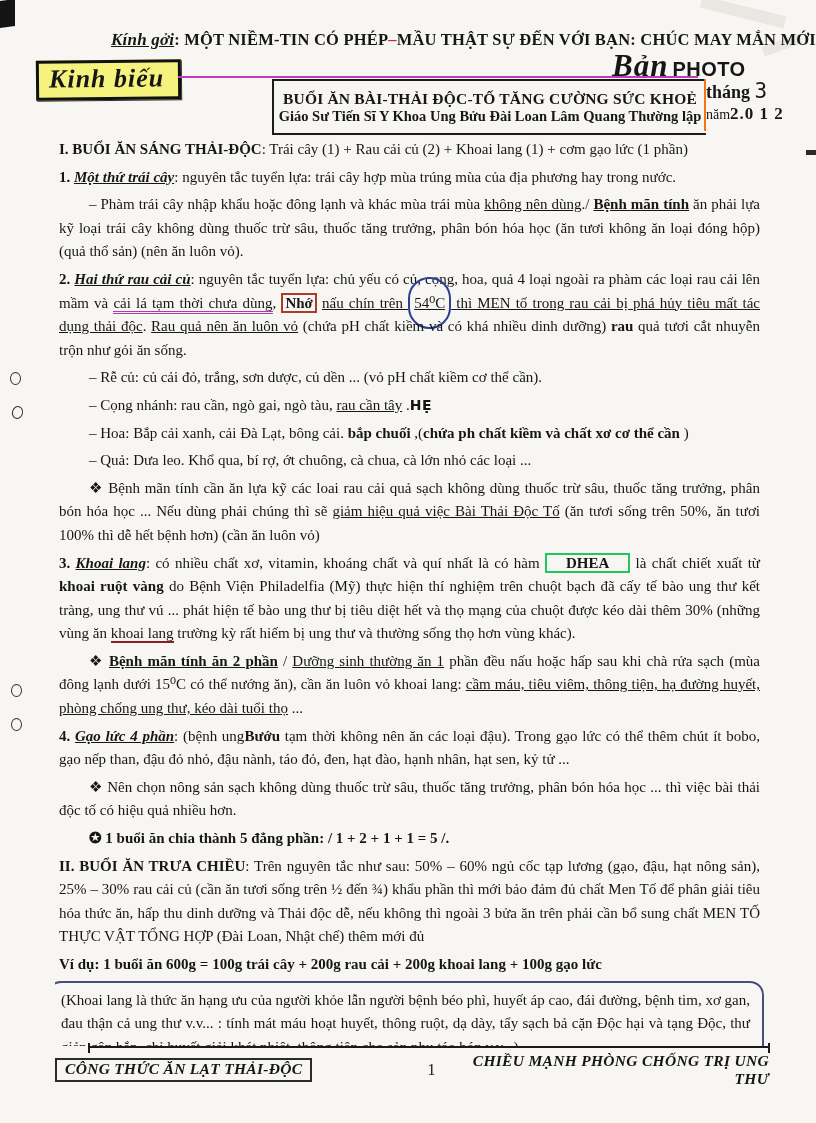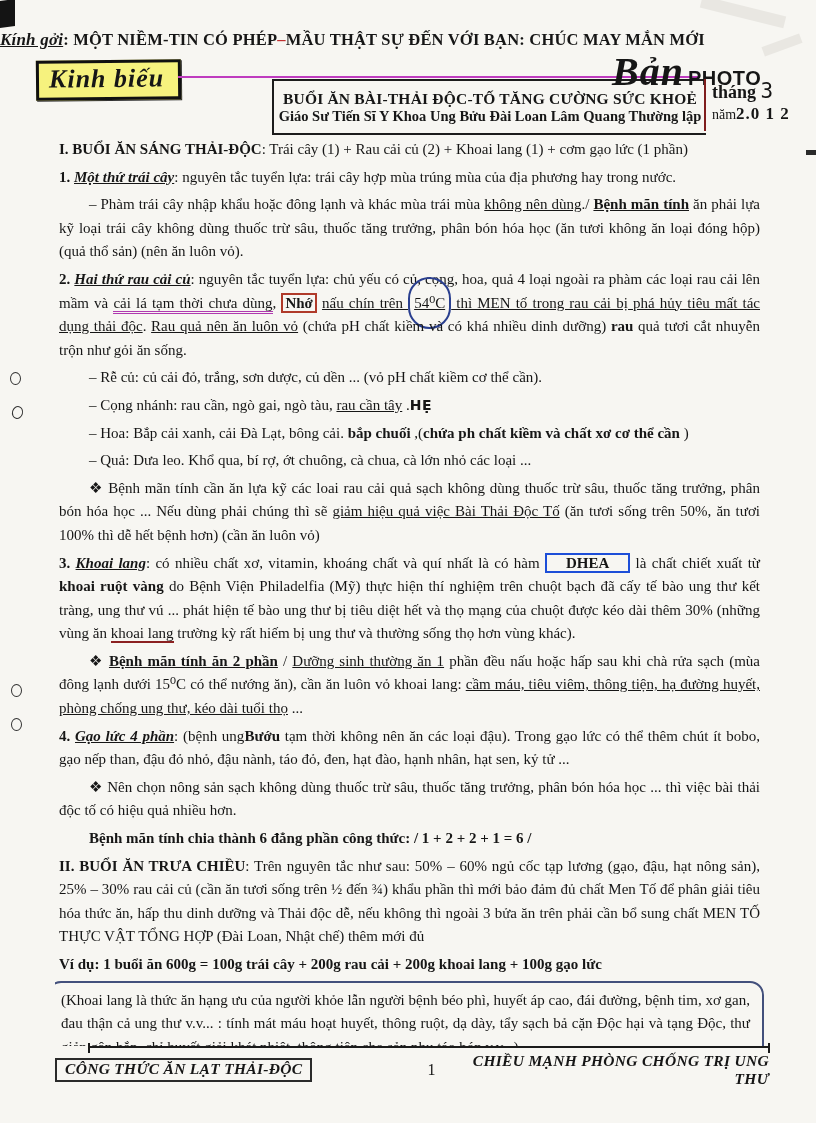--- a/index.html
+++ b/index.html
@@ -10,55 +10,55 @@
     color:#161616;
   }
   
   .art{position:absolute;background:#141414;}
   .art.smudge{background:#e9e7e2;}
   .a1{left:0;top:8;width:15px;height:27px;transform:skewY(-8deg);}
   .a2{left:700px;top:6px;width:86px;height:12px;transform:rotate(14deg);background:#eceae5;}
   .a3{left:762px;top:40px;width:40px;height:10px;transform:rotate(-20deg);background:#eae8e3;}
   .a4{left:806px;top:150px;width:10px;height:5px;background:#2a2a2a;}
   
-  .greeting{position:absolute;left:0;top:30px;width:100%;text-align:left;
+  .greeting{position:absolute;left:0;top:30px;width:100%;text-align:right;
     font-size:16.5px;letter-spacing:.2px;}
   .greeting .s-biu{font-size:17px;}
   .stamp{position:absolute;left:36px;top:60px;background:#f6f27e;border:3px solid #101010;
     padding:1px 14px 3px 10px;font-size:26px;font-weight:bold;font-style:italic;
     transform:rotate(-.6deg);letter-spacing:1px;box-shadow:1px 1px 0 #333;}
   .magline{position:absolute;left:178px;top:76px;width:520px;height:2px;background:#bf3cbf;}
   .titlebox{position:absolute;left:272px;top:79px;width:432px;height:52px;border:2px solid #1c1c1c;
     border-right:none;display:flex;flex-direction:column;justify-content:center;text-align:center;background:transparent;}
   .title1{font-weight:bold;font-size:15.5px;letter-spacing:.2px;}
   .title2{font-weight:bold;font-size:14.5px;text-align:center;}
   .photo{position:absolute;left:612px;top:48px;white-space:nowrap;}
-  .photo .script{font-style:italic;font-weight:bold;font-size:40px;letter-spacing:1px;}
+  .photo .script{font-style:italic;font-weight:bold;font-size:31px;letter-spacing:1px;}
   .photo .plain{font-weight:bold;font-size:20px;letter-spacing:.5px;font-family:"Liberation Sans",sans-serif;}
-  .dateblock{position:absolute;left:704px;top:79px;height:52px;border-left:2px solid #7f1d1d;padding-left:6px;}
+  .dateblock{position:absolute;left:704px;top:79px;height:52px;border-left:2px solid #f97316;}
   .dateline1{font-weight:bold;font-size:18px;}
   .dateline1 .hwdigit{font-family:"DejaVu Sans Mono",monospace;font-size:21px;font-weight:normal;}
   .dateline2{font-size:14px;margin-top:1px;}
   .dateline2 .yearbold{font-weight:bold;font-size:17px;letter-spacing:1px;}
   
   .content{position:absolute;left:55px;top:134px;width:709px;height:912px;overflow:hidden;
     font-size:15px;line-height:23.6px;text-align:justify;}
   .p{margin:4px;}
   .ind{text-indent:30px;}
   .flush{text-indent:0;}
   .s-b{font-weight:bold;}
   .s-biu{font-weight:bold;font-style:italic;text-decoration:underline;}
   .s-u{text-decoration:underline;}
   .s-bu{font-weight:bold;text-decoration:underline;}
   .s-mu{border-bottom:3px double #b03ab0;}
   .s-ru{border-bottom:2px solid #8b2020;}
   .s-red{color:#c03030;}
   .s-redbox{font-weight:bold;border:2px solid #b03a2a;padding:0 2px;}
   .s-bluecircle{border:2px solid #2a3f8f;border-radius:999px;padding:16px 4px;text-decoration:underline;}
-  .s-purplebox{font-weight:bold;border:2px solid #1d4ed8;padding:0 19px;}
+  .s-purplebox{font-weight:bold;border:2px solid #22c55e;padding:0 19px;}
   .s-hwb{font-weight:bold;font-family:"DejaVu Sans",sans-serif;font-size:14px;letter-spacing:.5px;}
   .bluebox{border:2px solid #43507c;border-radius:14px;padding:2px 8px 3px 8px;margin:2px 0 0 -8px;}
   .bullet-row{position:relative;padding-left:2px;}
   .gdot{position:absolute;left:-14px;top:3px;width:21px;height:21px;border-radius:50%;
     background:radial-gradient(circle at 40% 40%, #2e6b30, #123314);display:inline-block;}
   .gdot::after{content:"";position:absolute;left:7px;top:7px;width:6px;height:6px;background:#f4f4f4;}
   
   .mmark{position:absolute;width:9px;height:11px;border:1.5px solid #333;border-radius:50%;background:transparent;}
   .m1{left:10px;top:372px;}
   .m2{left:12px;top:406px;transform:rotate(15deg);}
@@ -115,21 +115,21 @@
   <p class="p flush"><span class="s-b">2. </span><span class="s-biu">Hai thứ rau cải củ</span><span>: nguyên tắc tuyển lựa: chủ yếu có củ, cọng, hoa, quả 4 loại ngoài ra phàm các loại rau cải lên mầm và </span><span class="s-mu">cải lá tạm thời chưa dùng</span><span>, </span><span class="s-redbox">Nhớ</span><span> </span><span class="s-u">nấu chín trên </span><span class="s-bluecircle">54⁰C</span><span class="s-u"> thì MEN tố trong rau cải bị phá hủy tiêu mất tác dụng thải độc</span><span>. </span><span class="s-u">Rau quả nên ăn luôn vỏ</span><span> (chứa pH chất kiềm và có khá nhiều dinh dưỡng) </span><span class="s-b">rau</span><span> quả tươi cắt nhuyễn trộn như gỏi ăn sống.</span></p>
   <p class="p ind"><span>– Rễ củ: củ cải đỏ, trắng, sơn dược, củ dền ... (vỏ pH chất kiềm cơ thể cần).</span></p>
   <p class="p ind"><span>– Cọng nhánh: rau cần, ngò gai, ngò tàu, </span><span class="s-u">rau cần tây</span><span> .</span><span class="s-hwb">HẸ</span></p>
   <p class="p ind"><span>– Hoa: Bắp cải xanh, cải Đà Lạt, bông cải. </span><span class="s-b">bắp chuối</span><span> ,(</span><span class="s-b">chứa ph chất kiềm và chất xơ cơ thể cần</span><span> )</span></p>
   <p class="p ind"><span>– Quả: Dưa leo. Khổ qua, bí rợ, ớt chuông, cà chua, cà lớn nhỏ các loại ...</span></p>
   <p class="p ind"><span>❖ Bệnh mãn tính cần ăn lựa kỹ các loai rau cải quả sạch không dùng thuốc trừ sâu, thuốc tăng trưởng, phân bón hóa học ... Nếu dùng phải chúng thì sẽ </span><span class="s-u">giảm hiệu quả việc Bài Thải Độc Tố</span><span> (ăn tươi sống trên 50%, ăn tươi 100% thì dễ hết bệnh hơn) (cần ăn luôn vỏ)</span></p>
   <p class="p flush"><span class="s-b">3. </span><span class="s-biu">Khoai lang</span><span>: có nhiều chất xơ, vitamin, khoáng chất và quí nhất là có hàm </span><span class="s-purplebox">DHEA</span><span> là chất chiết xuất từ </span><span class="s-b">khoai ruột vàng</span><span> do Bệnh Viện Philadelfia (Mỹ) thực hiện thí nghiệm trên chuột bạch đã cấy tế bào ung thư kết tràng, ung thư vú ... phát hiện tế bào ung thư bị tiêu diệt hết và thọ mạng của chuột được kéo dài thêm 30% (những vùng ăn </span><span class="s-ru">khoai lang</span><span> trường kỳ rất hiếm bị ung thư và thường sống thọ hơn vùng khác).</span></p>
   <p class="p ind"><span>❖ </span><span class="s-bu">Bệnh mãn tính ăn 2 phần</span><span> / </span><span class="s-u">Dưỡng sinh thường ăn 1</span><span> phần đều nấu hoặc hấp sau khi chà rửa sạch (mùa đông lạnh dưới 15⁰C có thể nướng ăn), cần ăn luôn vỏ khoai lang: </span><span class="s-u">cầm máu, tiêu viêm, thông tiện, hạ đường huyết, phòng chống ung thư, kéo dài tuổi thọ</span><span> ...</span></p>
   <p class="p flush"><span class="s-b">4. </span><span class="s-biu">Gạo lức 4 phần</span><span>: (bệnh ung</span><span class="s-b">Bướu</span><span> tạm thời không nên ăn các loại đậu). Trong gạo lức có thể thêm chút ít bobo, gạo nếp than, đậu đỏ nhỏ, đậu nành, táo đỏ, đen, hạt đào, hạnh nhân, hạt sen, kỷ tử ...</span></p>
   <p class="p ind"><span>❖ Nên chọn nông sản sạch không dùng thuốc trừ sâu, thuốc tăng trưởng, phân bón hóa học ... thì việc bài thải độc tố có hiệu quả nhiều hơn.</span></p>
-  <p class="p ind"><span class="s-b">Bệnh mãn tính chia thành 6 đẳng phần công thức: / 1 + 2 + 2 + 1 = 6 /</span></p>
+  <p class="p ind"><span class="s-b">✪ 1 buổi ăn chia thành 5 đẳng phần: / 1 + 2 + 1 + 1 = 5 /.</span></p>
   <p class="p flush"><span class="s-b">II. BUỔI ĂN TRƯA CHIỀU</span><span>: Trên nguyên tắc như sau: 50% – 60% ngủ cốc tạp lương (gạo, đậu, hạt nông sản), 25% – 30% rau cải củ (cần ăn tươi sống trên ½ đến ¾)  khẩu phần thì mới bảo đảm đủ chất Men Tố để phân giải tiêu hóa thức ăn, hấp thu dinh dưỡng và Thải độc dễ, nếu không thì ngoài 3 bửa ăn trên phải cần bổ sung chất MEN TỐ THỰC VẬT TỔNG HỢP (Đài Loan, Nhật chế) thêm mới đủ</span></p>
   <p class="p flush"><span class="s-b">Ví dụ: 1 buổi ăn 600g = 100g trái cây + 200g rau cải + 200g khoai lang + 100g gạo lức</span></p>
   <div class="bluebox">
     <p class="p flush"><span>(Khoai lang là thức ăn hạng ưu của người khỏe lẫn người bệnh béo phì, huyết áp cao, đái đường, bệnh tim, xơ gan, đau thận cả ung thư v.v... : tính mát máu hoạt huyết, thông ruột, dạ dày, tẩy sạch bả cặn Độc hại và tạng Độc, thư giản gân bắp, chỉ huyết giải khát nhiệt, thông tiện </span><span class="s-u">cho sản phụ táo bón</span><span> v.v...).</span></p>
   </div>
   <p class="p flush bullet-row">
     <span class="gdot"></span><span><span>Nếu cần thiết có khả năng tài chánh thì mua một máy chế tạo OZONE (O₃) để sát khuẩn giải độc thức ăn thức uống rau quả nông sản (chế 200mg/h)</span><span class="s-hwb">630.000đ</span><span>.  nên dùng để cải thiện sức khỏe TỐT hơn.</span></span>
   </p>
 
 </div>

